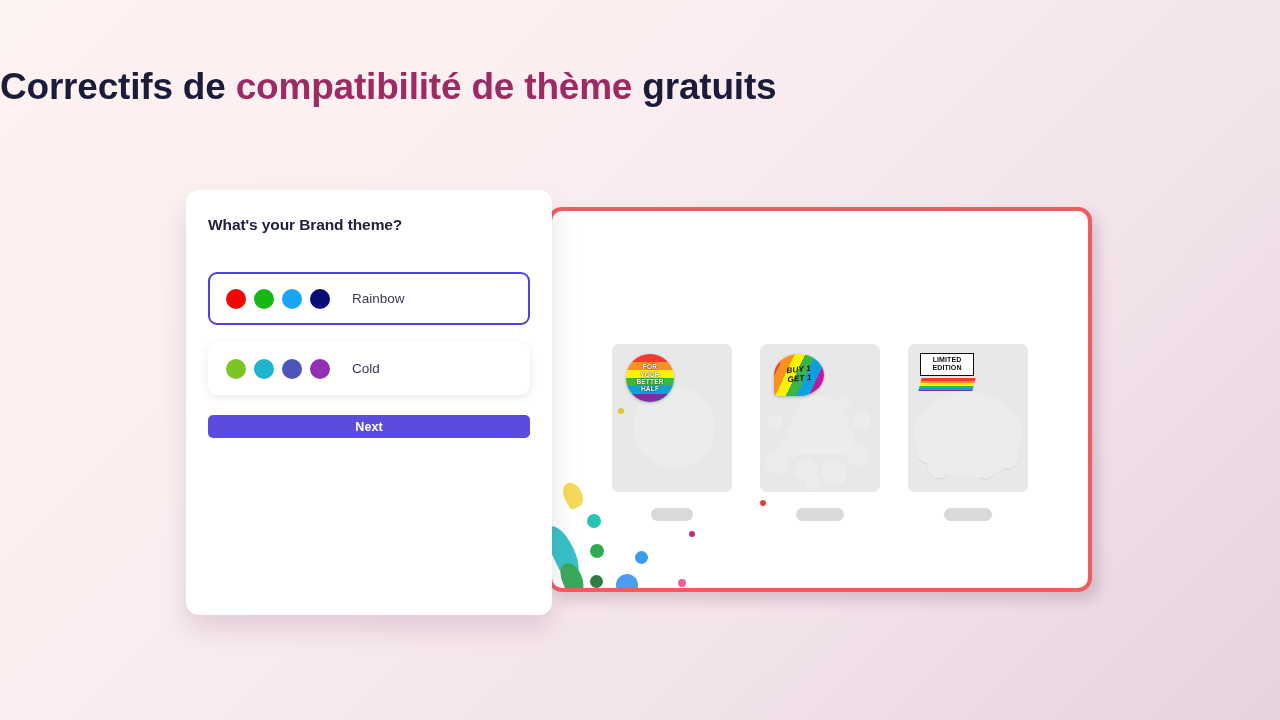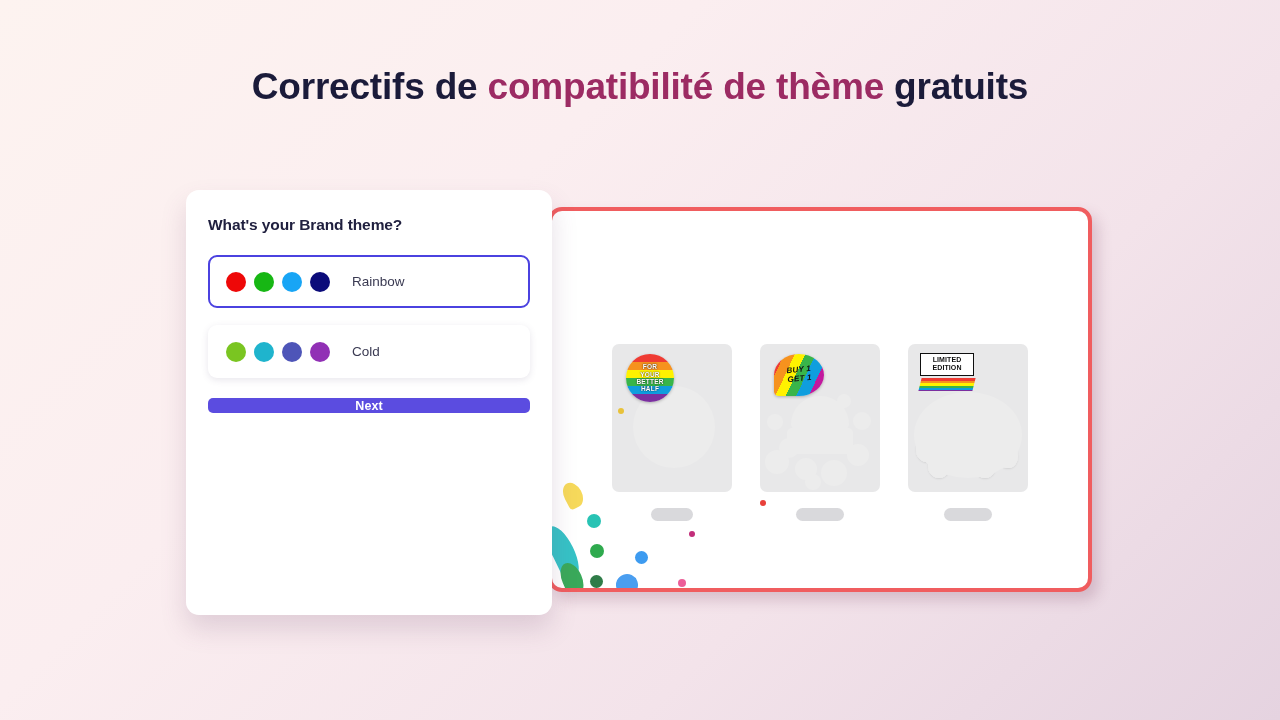--- a/index.html
+++ b/index.html
@@ -12,21 +12,21 @@
     background: linear-gradient(135deg, #fdf3f0 0%, #fbeef0 35%, #f3e3ea 68%, #e5d3e0 100%);
     position: relative;
   }
 
   
   .headline {
     position: absolute;
     top: 66px;
     left: 0;
     width: 100%;
-    text-align: center;
+    text-align: left;
     font-size: 37px;
     font-weight: 600;
     letter-spacing: -0.2px;
     color: #1b1b3a;
     white-space: nowrap;
   }
   .headline .hl-accent { color: #9c2b63; }
 
   
   .store-preview {
@@ -268,21 +268,21 @@
     background: #ffffff;
     border-radius: 13px;
     box-shadow: 0 14px 26px rgba(110, 70, 110, 0.18);
     padding: 26px 22px 0;
   }
   .panel-title {
     font-size: 15.5px;
     font-weight: 600;
     color: #20203f;
     letter-spacing: -0.1px;
-    margin-bottom: 21px;
+    margin-bottom: 38px;
   }
 
   .theme-option {
     display: flex;
     align-items: center;
     height: 53px;
     background: #ffffff;
     border: 2px solid transparent;
     border-radius: 9px;
     box-shadow: 0 2px 7px rgba(80, 60, 110, 0.13);
@@ -303,21 +303,21 @@
   .theme-label {
     margin-left: 22px;
     font-size: 13.5px;
     color: #3a3a52;
     font-weight: 400;
   }
 
   .next-button {
     margin-top: 3px;
     width: 100%;
-    height: 15px;
+    height: 23px;
     border: none;
     border-radius: 5px;
     background: #5b4ce0;
     color: #ffffff;
     font-family: "Liberation Sans", sans-serif;
     font-size: 12.5px;
     font-weight: 600;
     cursor: pointer;
     letter-spacing: 0.1px;
   }

